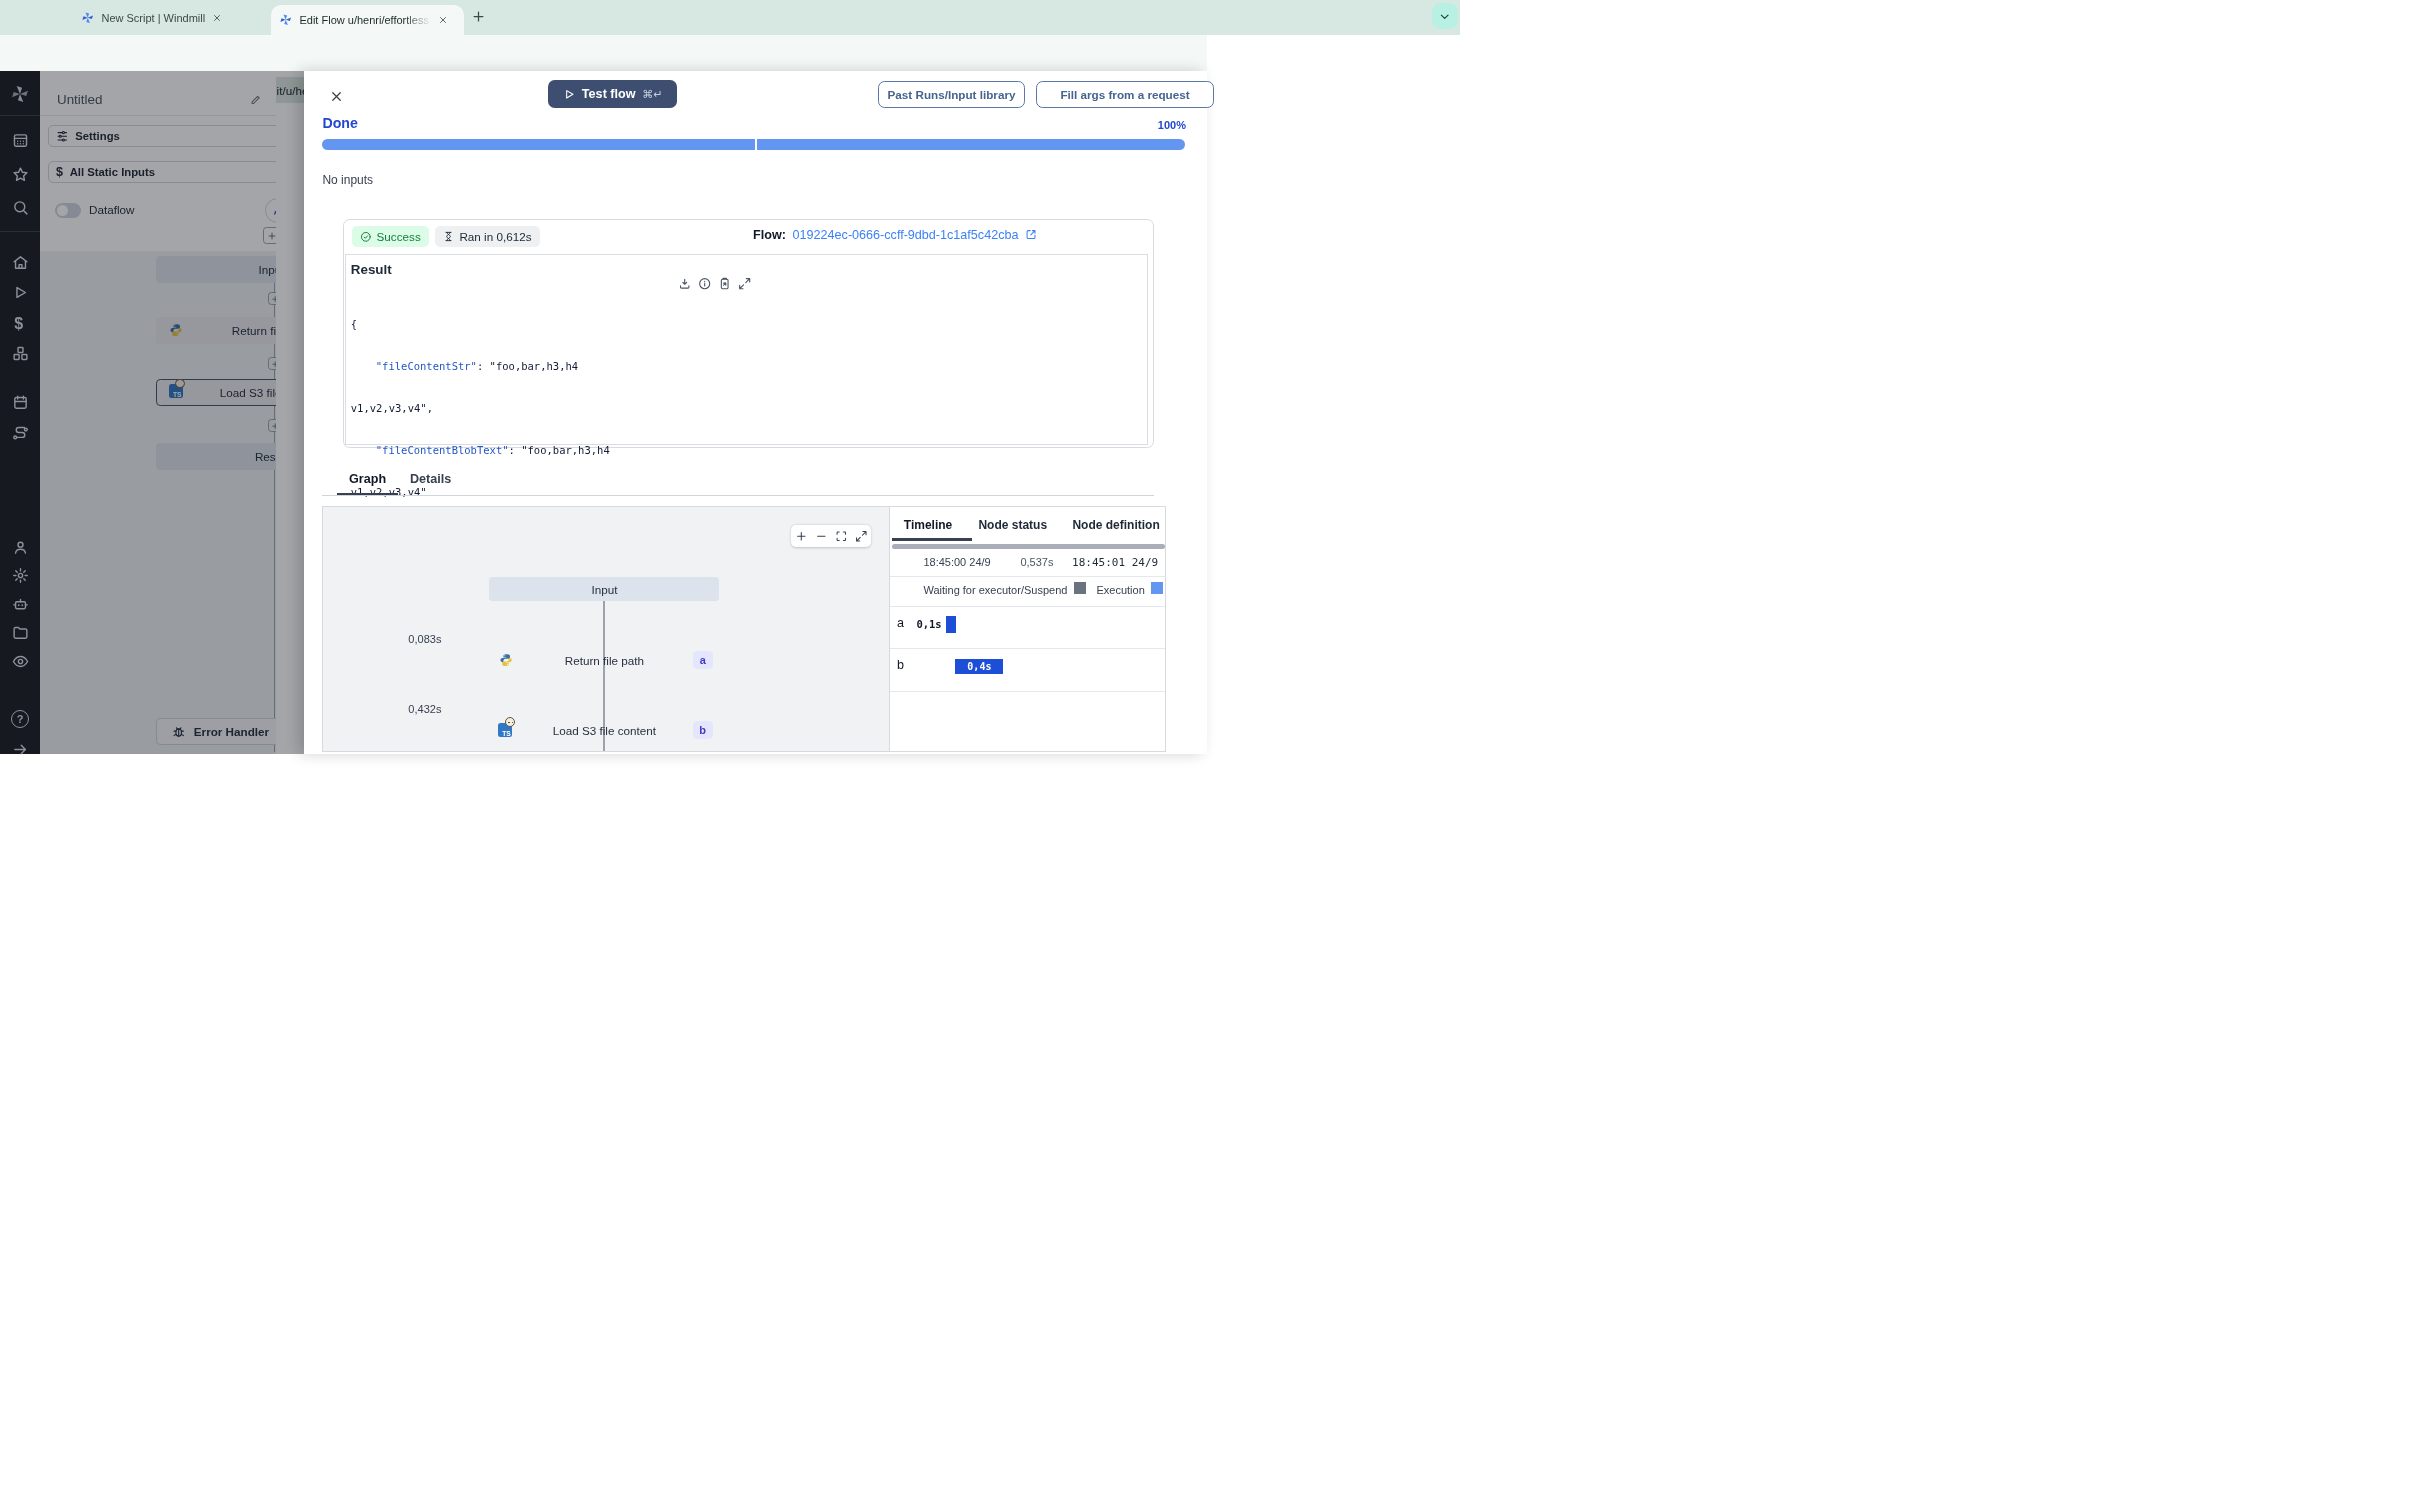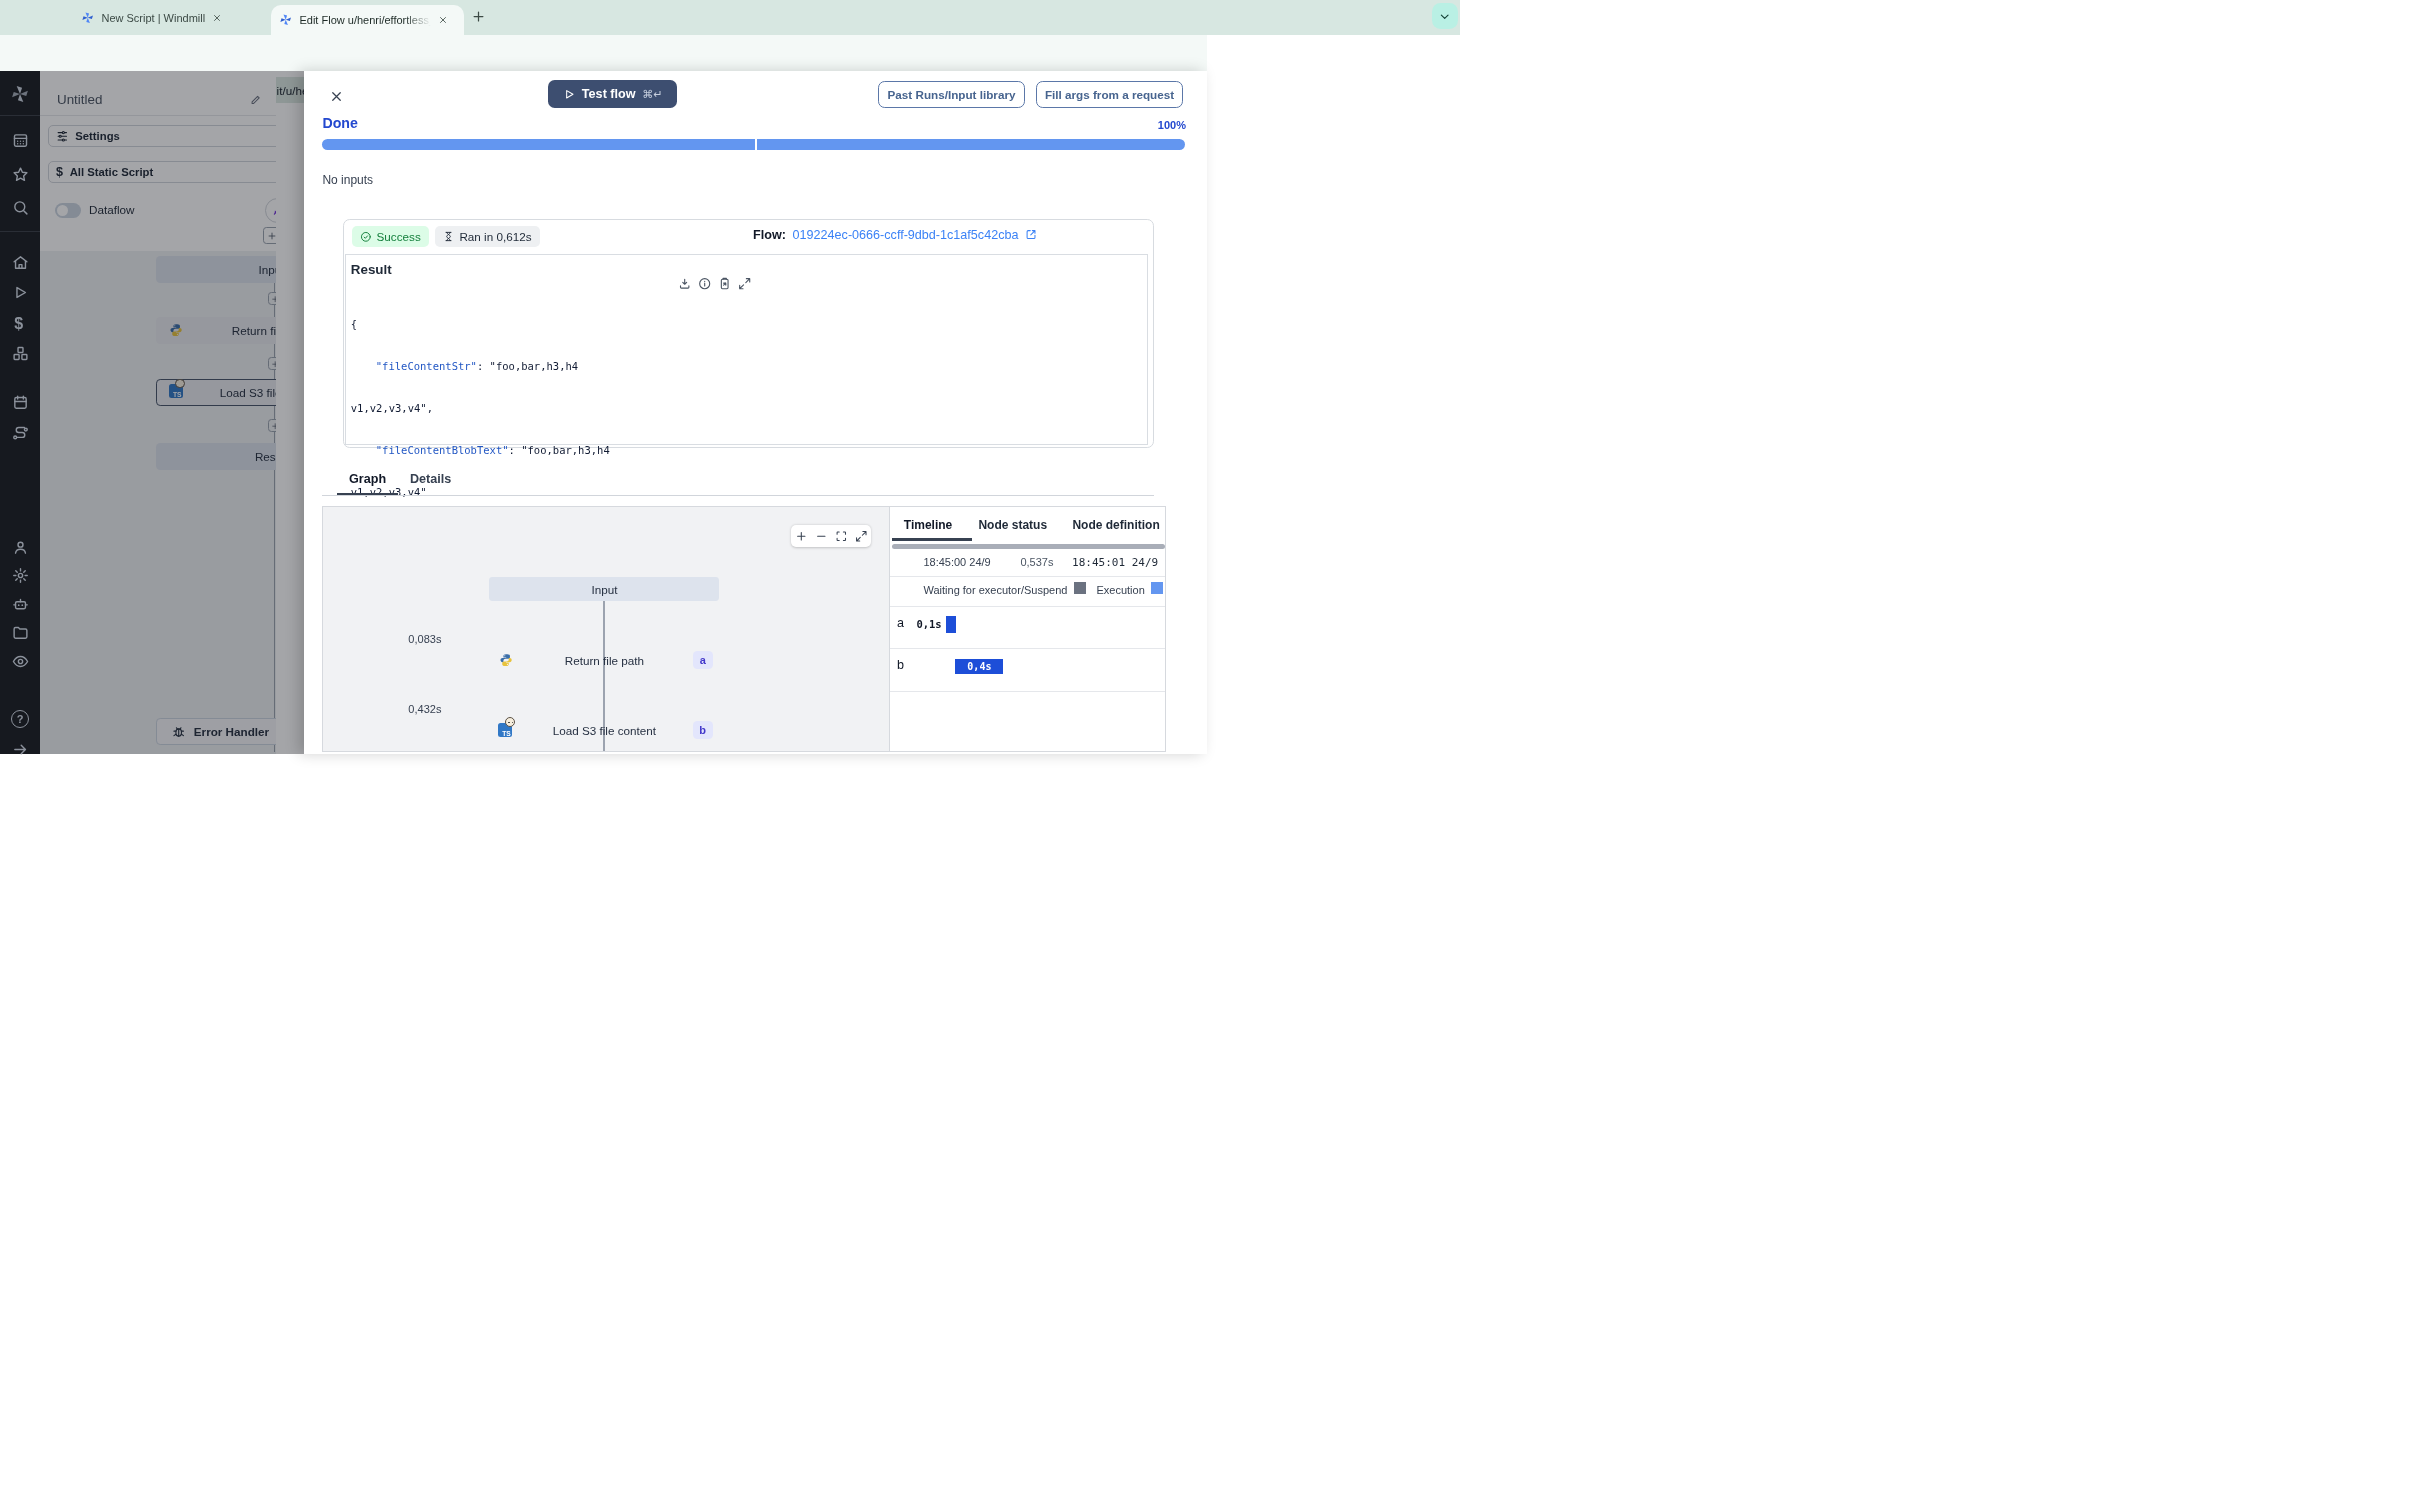--- a/index.html
+++ b/index.html
@@ -279,21 +279,21 @@
     <svg class="ic" width="12.6" height="12.6" viewBox="0 0 24 24">
         <path d="M4 5h8M16 5h4M4 12h2M10 12h10M4 19h8M16 19h4"></path>
         <circle cx="14" cy="5" r="2"></circle>
         <circle cx="8" cy="12" r="2"></circle>
         <circle cx="14" cy="19" r="2"></circle>
       </svg>
     <span>Settings</span>
   </div>
   <div class="lp-btn" style="top:90px">
     <span style="font-size:12.6px;font-weight:bold">$</span>
-    <span>All Static Script</span>
+    <span>All Static Inputs</span>
   </div>
   <div class="abs" style="left:15px;top:132px;width:26px;height:15px;border-radius:8.4px;background:#cbd5e1">
     <div class="abs" style="left:1.7px;top:1.7px;width:11.7px;height:11.7px;border-radius:50%;background:#fff"></div>
   </div>
   <span class="abs" style="left:49px;top:132px;font-size:11.7px;color:#1f2937">Dataflow</span>
   <div class="abs ctr" style="left:225px;top:127px;width:25px;height:25px;border:0.8px solid #d1d5db;border-radius:50%;background:#fff">
     <svg class="ic" width="13.4" height="13.4" viewBox="0 0 24 24" style="color:#6d28d9">
         <path d="M6 18 17 7"></path>
         <path d="M19 3l.7 1.8L21.5 5.5l-1.8.7L19 8l-.7-1.8L16.5 5.5l1.8-.7z" stroke-width="1.4"></path>
         <path d="M8 13l.4 1 1 .4-1 .4-.4 1-.4-1-1-.4 1-.4z" stroke-width="1.2"></path>
@@ -366,21 +366,21 @@
   <div id="testflow">
     <svg class="ic" width="12.6" height="12.6" viewBox="0 0 24 24">
         <path d="M7 5l12 7-12 7z"></path>
       </svg>
     <span>Test flow</span>
     <span class="kbd">⌘↵</span>
   </div>
   <div class="obtn" style="left:574px;width:147px">
       <span>Past Runs/Input library</span>
     </div>
-  <div class="obtn" style="left:732px;width:147px">
+  <div class="obtn" style="left:732px;width:178px">
       <span>Fill args from a request</span>
     </div>
 
   <span id="done">Done</span>
   <span id="pct">100%</span>
   <div id="pbar">
       <div id="pdiv"></div>
     </div>
   <span id="noinputs">No inputs</span>
 

